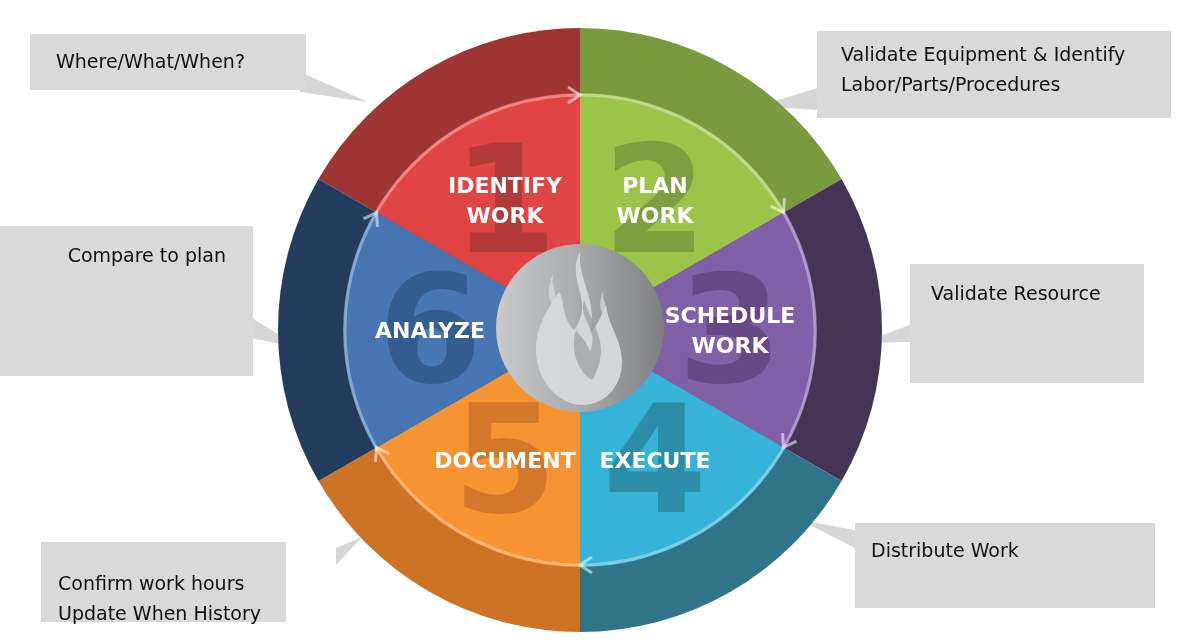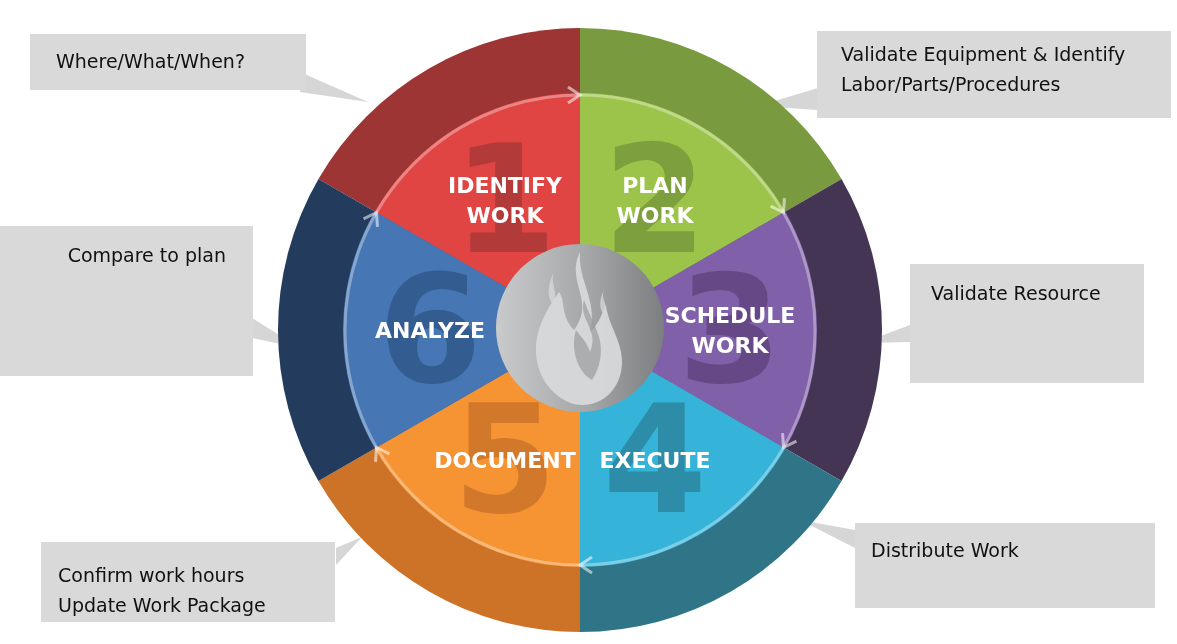--- a/index.html
+++ b/index.html
@@ -116,20 +116,20 @@
 </div>
 
 <div class="callout" style="left:910px; top:264px; width:234px; height:119px; padding:14px 16px 0 21px;">
   <span class="line">Validate Resource</span>
 </div>
 
 <div class="callout" style="left:855px; top:512px; width:300px; height:85px; padding:12px 0 0 16px;margin-top:11px;">
   <span class="line">Distribute Work</span>
 </div>
 
-<div class="callout" style="left:41px; top:542px; width:294px; height:80px; padding:18px 0 0 17px;">
+<div class="callout" style="left:41px; top:542px; width:245px; height:80px; padding:26px 0 0 17px;">
   <span class="line">Confirm work hours</span>
-  <span class="line">Update Work Package</span>
+  <span class="line">Update When History</span>
 </div>
 
 <div class="callout" style="left:0px; top:226px; width:253px; height:150px; padding:14px 27px 0 0; text-align:right;">
   <span class="line">Compare to plan</span>
 </div>
 
 </body></html>

